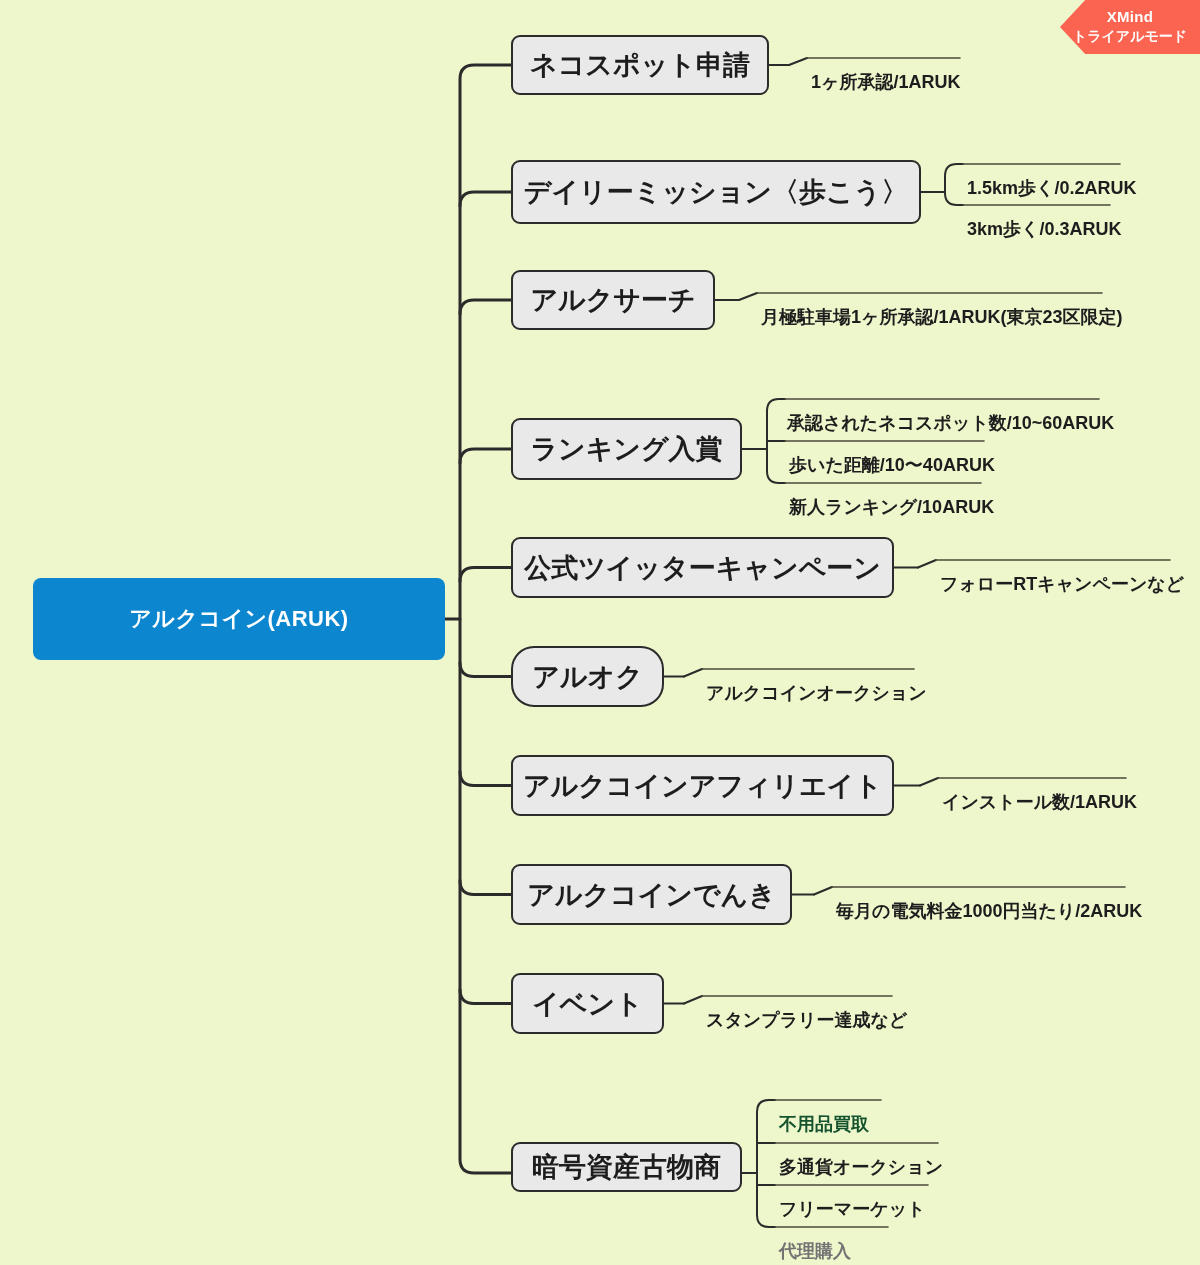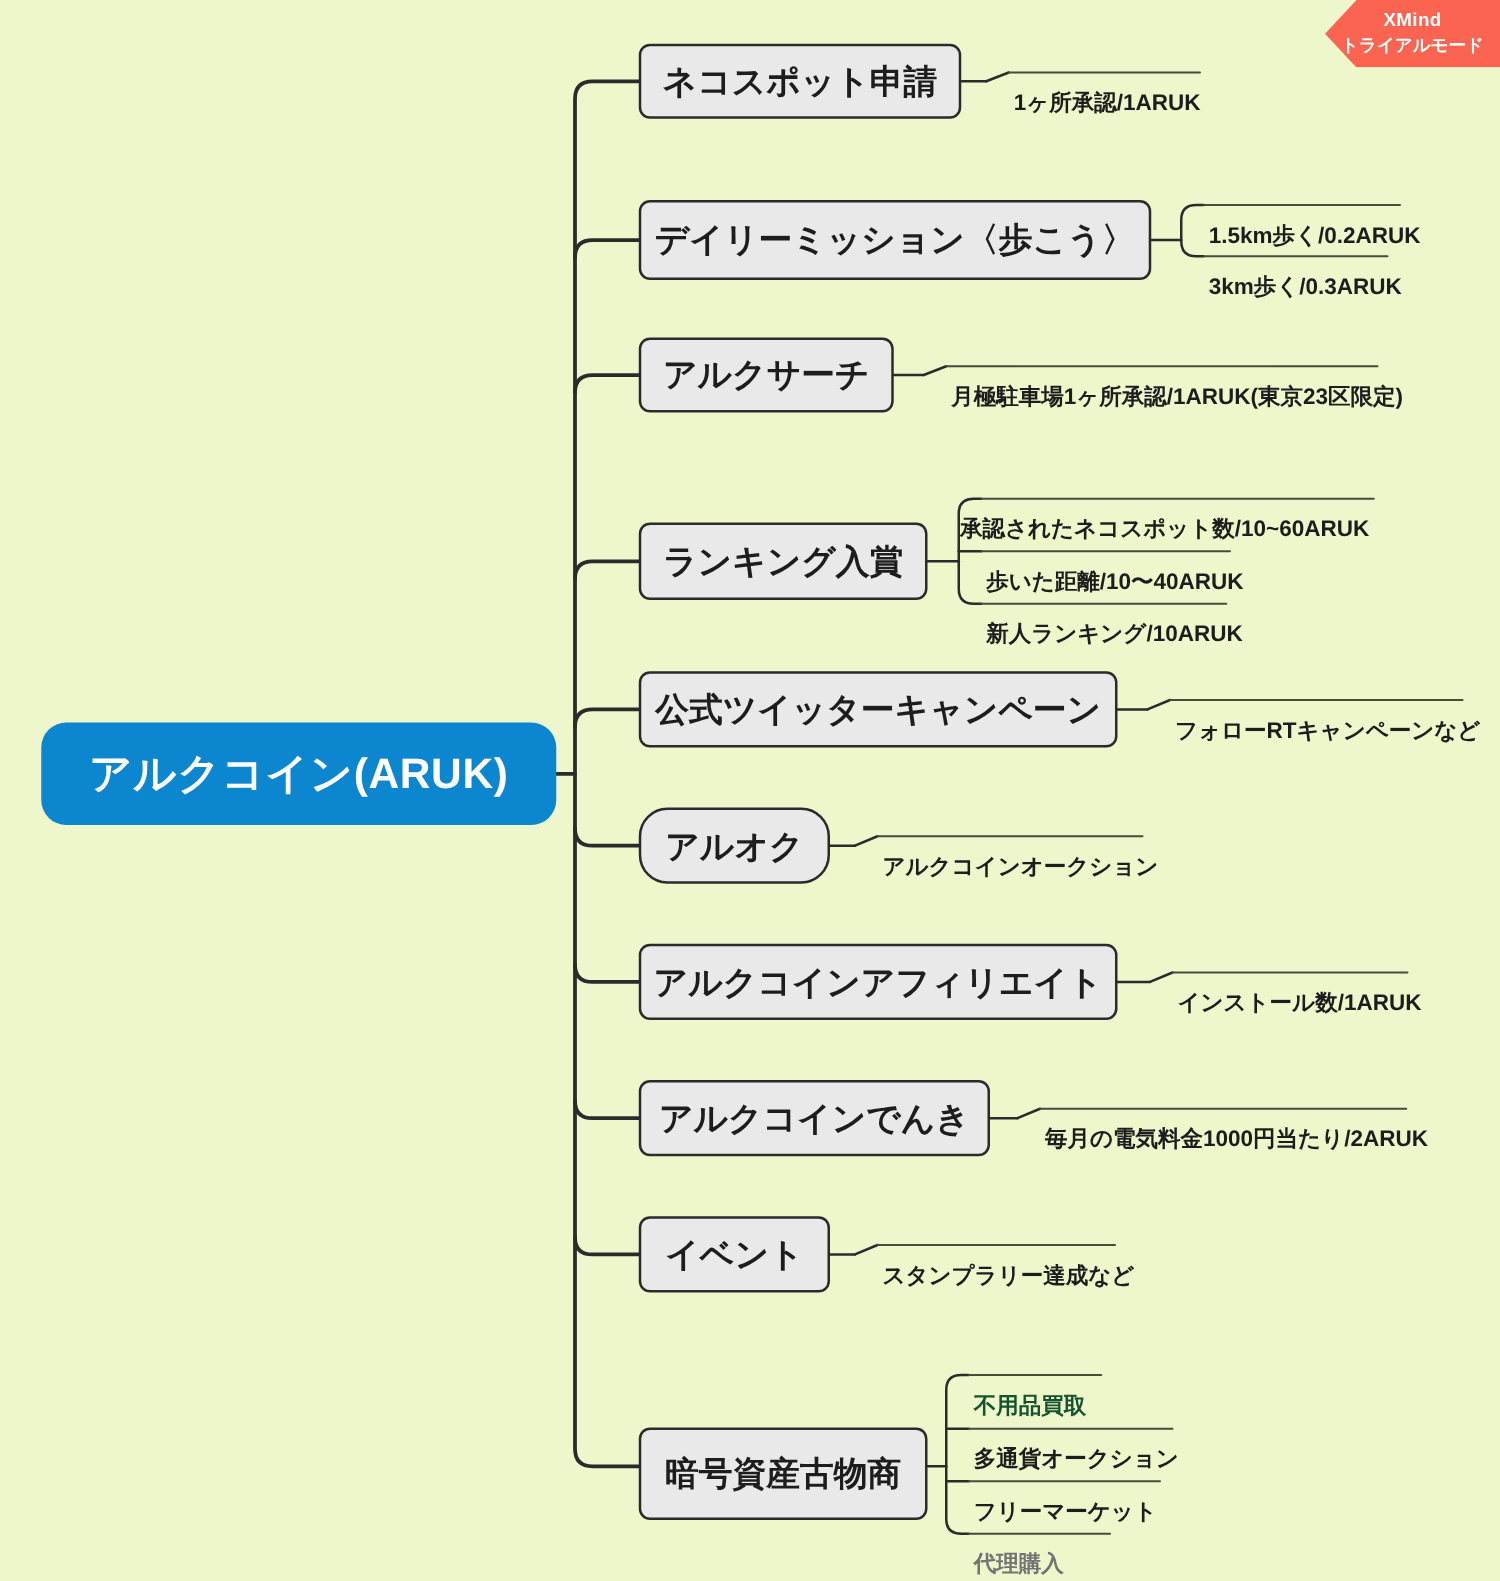--- a/index.html
+++ b/index.html
@@ -27,26 +27,26 @@
     width: 1200px;
     height: 1265px;
     pointer-events: none;
   }
 
   
   .root-node {
     position: absolute;
     box-sizing: border-box;
     background: #0c86ce;
-    border-radius: 20px;
+    border-radius: 8px;
     display: flex;
     align-items: center;
     justify-content: center;
     color: #ffffff;
-    font-size: 34px;
+    font-size: 22px;
     font-weight: 700;
     letter-spacing: 0.5px;
     white-space: nowrap;
   }
 
   
   .branch-node {
     position: absolute;
     box-sizing: border-box;
     background: #e9e9e9;
@@ -170,21 +170,21 @@
       </div>
       <div class="leaf-item" style="left: 963px; top: 142px; color: rgb(29, 29, 29);"><span>1.5km歩く/0.2ARUK</span></div>
       <div class="leaf-item" style="left: 963px; top: 183px; color: rgb(29, 29, 29);"><span>3km歩く/0.3ARUK</span></div>
       <div class="branch-node" style="left: 511px; top: 270px; width: 204px; height: 60px; background: rgb(233, 233, 233); border-color: rgb(43, 43, 43); color: rgb(29, 29, 29);">
         <span>アルクサーチ</span>
       </div>
       <div class="leaf-item" style="left: 757px; top: 271px; color: rgb(29, 29, 29);"><span>月極駐車場1ヶ所承認/1ARUK(東京23区限定)</span></div>
       <div class="branch-node" style="left: 511px; top: 418px; width: 231px; height: 62px; background: rgb(233, 233, 233); border-color: rgb(43, 43, 43); color: rgb(29, 29, 29);">
         <span>ランキング入賞</span>
       </div>
-      <div class="leaf-item" style="left: 764px; top: 377px; color: rgb(29, 29, 29);"><span>承認されたネコスポット数/10~60ARUK</span></div>
+      <div class="leaf-item" style="left: 783px; top: 377px; color: rgb(29, 29, 29);"><span>承認されたネコスポット数/10~60ARUK</span></div>
       <div class="leaf-item" style="left: 785px; top: 419px; color: rgb(29, 29, 29);"><span>歩いた距離/10〜40ARUK</span></div>
       <div class="leaf-item" style="left: 785px; top: 461px; color: rgb(29, 29, 29);"><span>新人ランキング/10ARUK</span></div>
       <div class="branch-node" style="left: 511px; top: 537px; width: 383px; height: 61px; background: rgb(233, 233, 233); border-color: rgb(43, 43, 43); color: rgb(29, 29, 29);">
         <span>公式ツイッターキャンペーン</span>
       </div>
       <div class="leaf-item" style="left: 936px; top: 538px; color: rgb(29, 29, 29);"><span>フォローRTキャンペーンなど</span></div>
       <div class="branch-node" style="left: 511px; top: 646px; width: 153px; height: 61px; background: rgb(233, 233, 233); border-color: rgb(43, 43, 43); color: rgb(29, 29, 29); border-radius: 23px;">
         <span>アルオク</span>
       </div>
       <div class="leaf-item" style="left: 702px; top: 647px; color: rgb(29, 29, 29);"><span>アルクコインオークション</span></div>
@@ -193,21 +193,21 @@
       </div>
       <div class="leaf-item" style="left: 938px; top: 756px; color: rgb(29, 29, 29);"><span>インストール数/1ARUK</span></div>
       <div class="branch-node" style="left: 511px; top: 864px; width: 281px; height: 61px; background: rgb(233, 233, 233); border-color: rgb(43, 43, 43); color: rgb(29, 29, 29);">
         <span>アルクコインでんき</span>
       </div>
       <div class="leaf-item" style="left: 832px; top: 865px; color: rgb(29, 29, 29);"><span>毎月の電気料金1000円当たり/2ARUK</span></div>
       <div class="branch-node" style="left: 511px; top: 973px; width: 153px; height: 61px; background: rgb(233, 233, 233); border-color: rgb(43, 43, 43); color: rgb(29, 29, 29);">
         <span>イベント</span>
       </div>
       <div class="leaf-item" style="left: 702px; top: 974px; color: rgb(29, 29, 29);"><span>スタンプラリー達成など</span></div>
-      <div class="branch-node" style="left: 511px; top: 1142px; width: 231px; height: 74px; background: rgb(233, 233, 233); border-color: rgb(43, 43, 43); color: rgb(29, 29, 29);">
+      <div class="branch-node" style="left: 511px; top: 1142px; width: 231px; height: 50px; background: rgb(233, 233, 233); border-color: rgb(43, 43, 43); color: rgb(29, 29, 29);">
         <span>暗号資産古物商</span>
       </div>
       <div class="leaf-item" style="left: 775px; top: 1078px; color: #14532d;"><span>不用品買取</span></div>
       <div class="leaf-item" style="left: 775px; top: 1121px; color: rgb(29, 29, 29);"><span>多通貨オークション</span></div>
       <div class="leaf-item" style="left: 775px; top: 1163px; color: rgb(29, 29, 29);"><span>フリーマーケット</span></div>
       <div class="leaf-item" style="left: 775px; top: 1205px; color: #737373;"><span>代理購入</span></div>
     </div>
 
   <div class="trial-badge" style="background: rgb(250, 100, 80);">
     <span class="brand">XMind</span>

